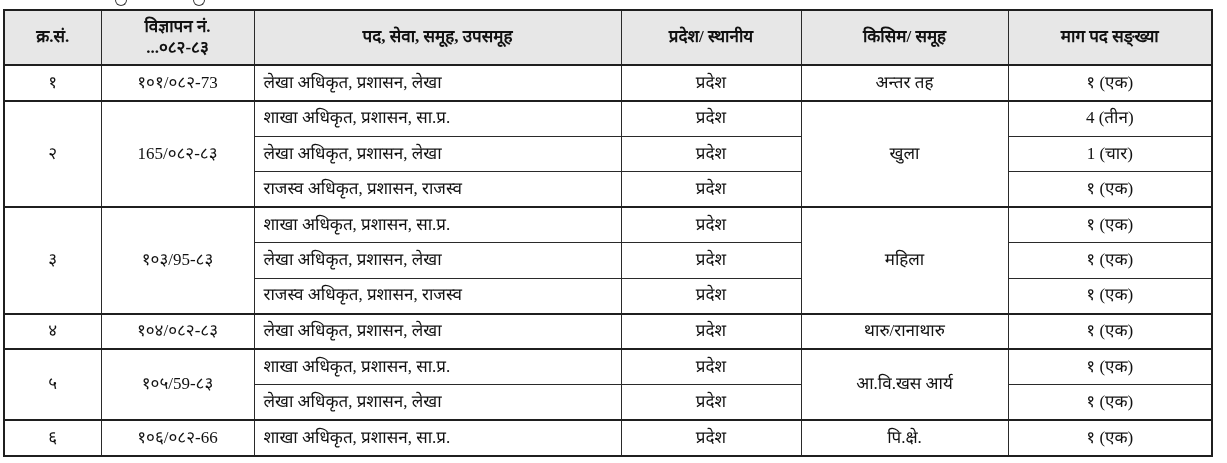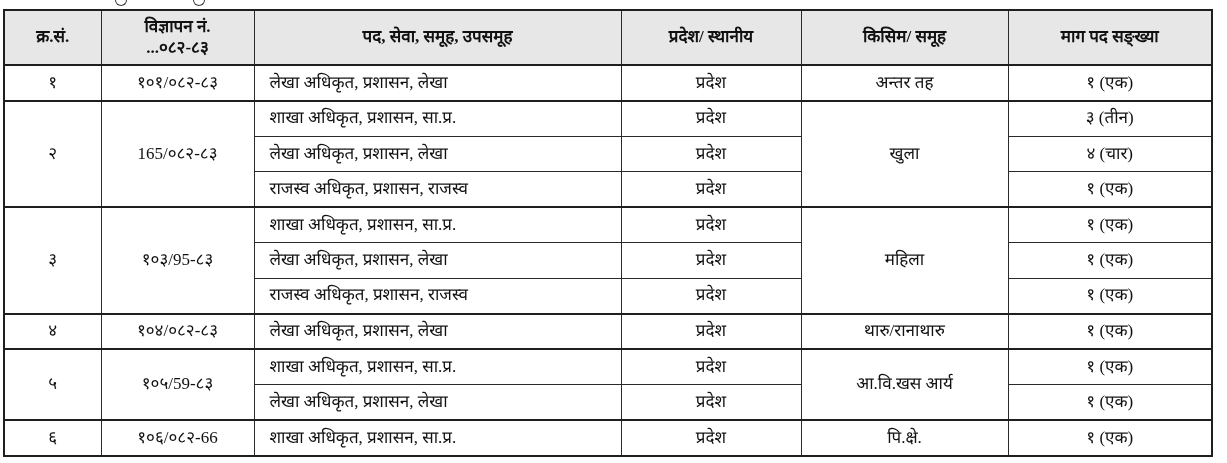--- a/index.html
+++ b/index.html
@@ -47,21 +47,21 @@
   .vac-table thead th {
     background: #e7e7e7;
     font-weight: bold;
     height: 51px;
     border-bottom: 2px solid #1f1f1f;
     font-size: 17px;
   }
   .vac-table tbody tr { height: 35.5px; }
   .vac-table td.post {
     text-align: left;
-    padding-left: 15px;
+    padding-left: 9px;
   }
   
   .vac-table tr.gs td { border-top: 2px solid #1f1f1f; }
   .hdr-line2 { display: block; }
 </style>
 </head>
 <body>
 
 <div class="page">
 
@@ -87,39 +87,39 @@
         <th>पद, सेवा, समूह, उपसमूह</th>
         <th>प्रदेश/ स्थानीय</th>
         <th>किसिम/ समूह</th>
         <th>माग पद सङ्ख्या</th>
       </tr>
     </thead>
     <tbody>
 
       <tr class="gs">
         <td>१</td>
-        <td>१०१/०८२-८३</td>
+        <td>१०१/०८२-73</td>
         <td class="post">लेखा अधिकृत, प्रशासन, लेखा</td>
         <td>प्रदेश</td>
         <td>अन्तर तह</td>
         <td>१ (एक)</td>
       </tr>
 
       <tr class="gs">
         <td rowspan="3">२</td>
         <td rowspan="3">165/०८२-८३</td>
         <td class="post">शाखा अधिकृत, प्रशासन, सा.प्र.</td>
         <td>प्रदेश</td>
         <td rowspan="3">खुला</td>
-        <td>३ (तीन)</td>
+        <td>4 (तीन)</td>
       </tr>
       <tr>
         <td class="post">लेखा अधिकृत, प्रशासन, लेखा</td>
         <td>प्रदेश</td>
-        <td>४ (चार)</td>
+        <td>1 (चार)</td>
       </tr>
       <tr>
         <td class="post">राजस्व अधिकृत, प्रशासन, राजस्व</td>
         <td>प्रदेश</td>
         <td>१ (एक)</td>
       </tr>
 
       <tr class="gs">
         <td rowspan="3">३</td>
         <td rowspan="3">१०३/95-८३</td>

